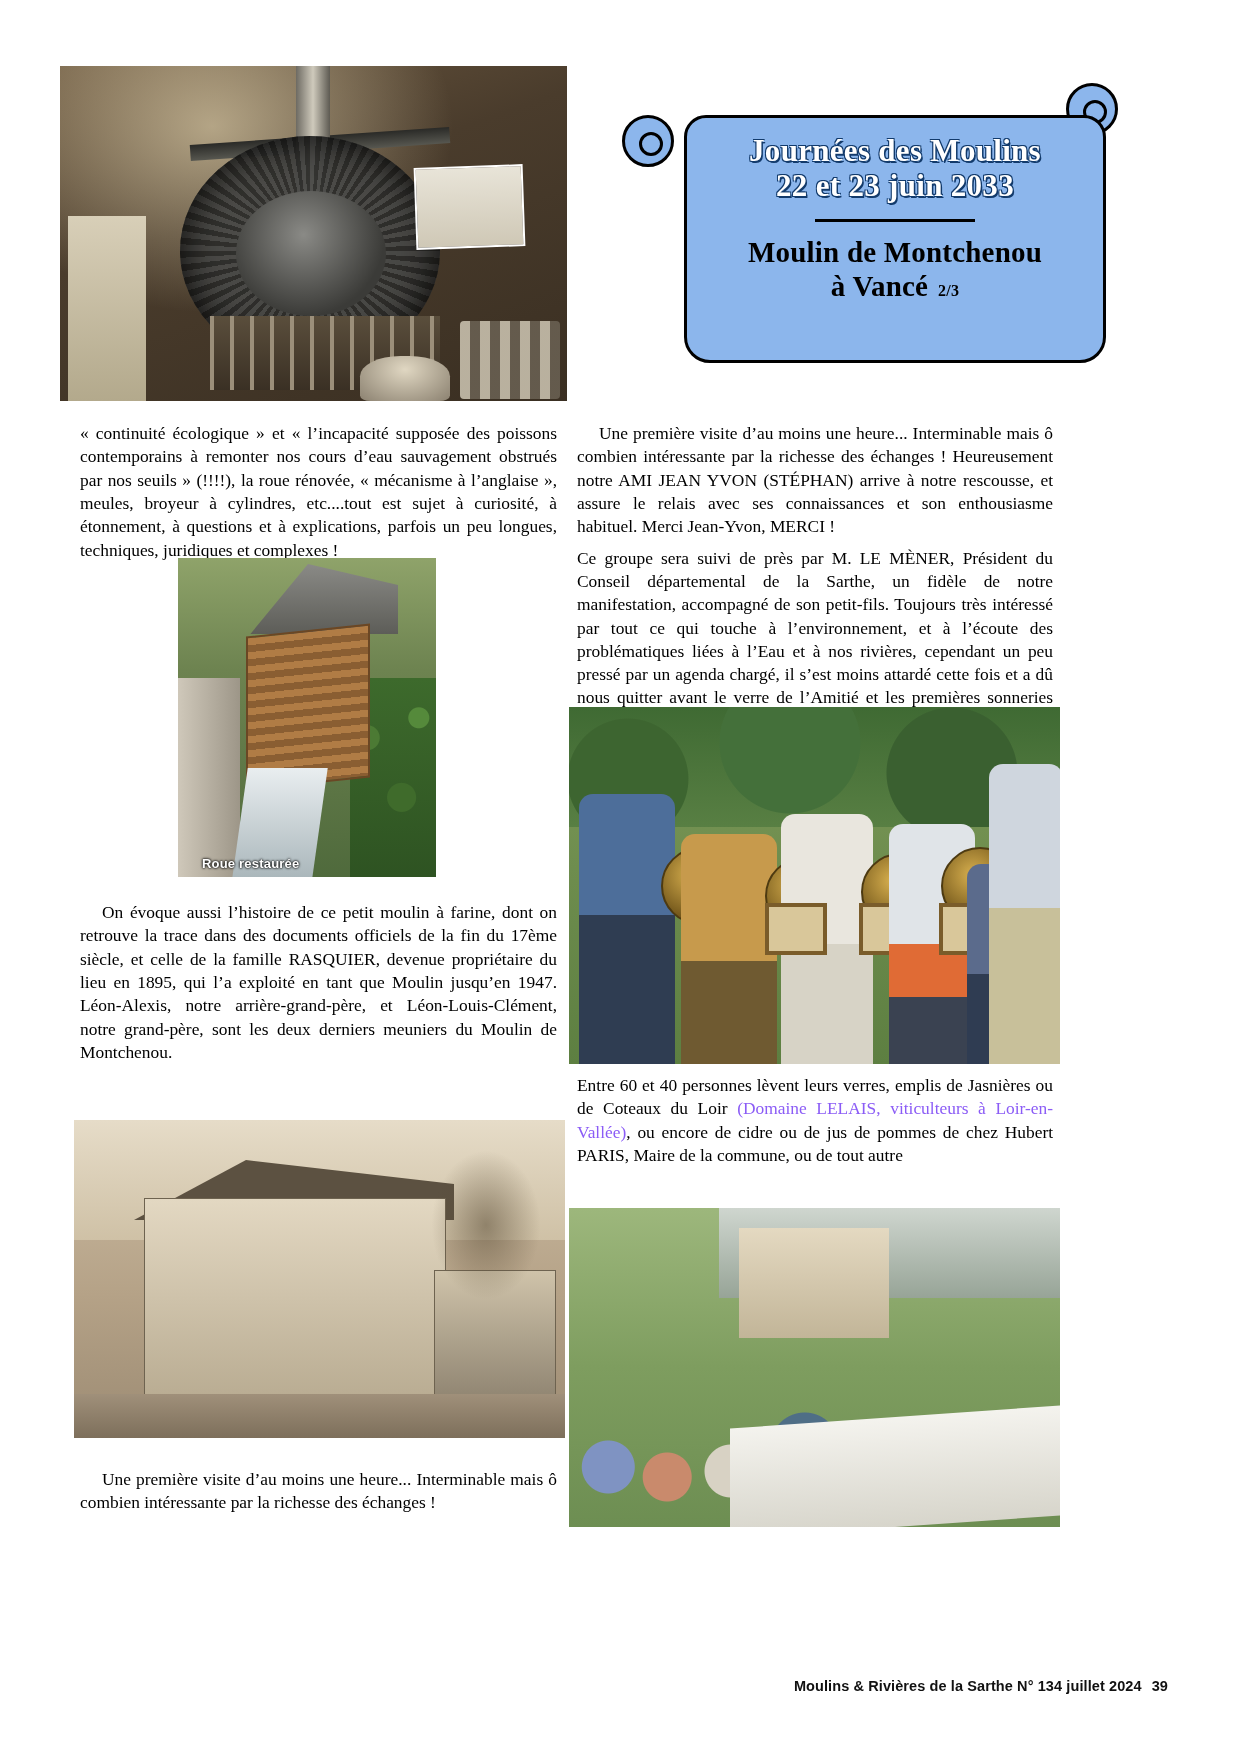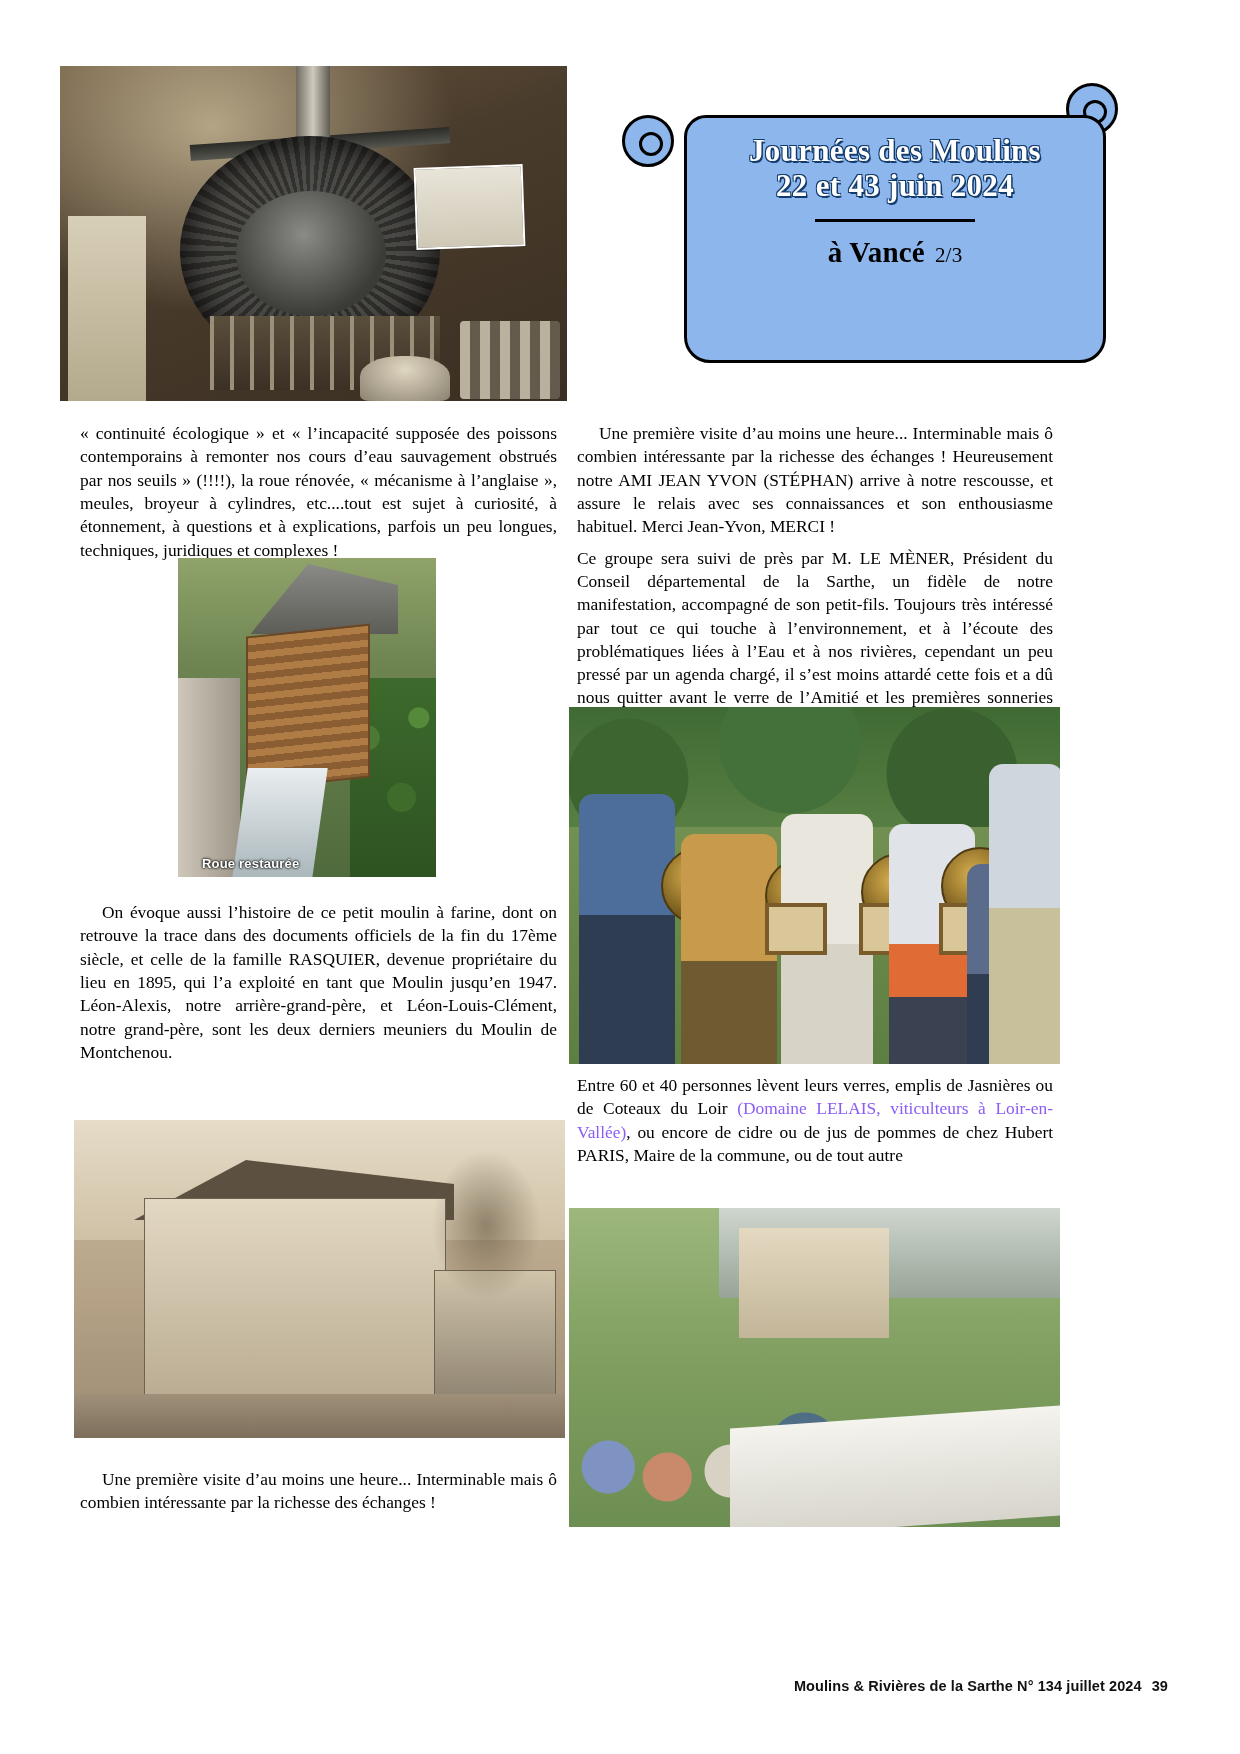--- a/index.html
+++ b/index.html
@@ -175,22 +175,22 @@
   }
   #title-banner .t2 {
     font-family: "Liberation Serif", serif;
     font-weight: bold;
     font-size: 29px;
     line-height: 1.15;
     color: #000;
     letter-spacing: .2px;
   }
   #title-banner .pagecount {
-    font-size: 21px;
-    font-weight: normal;
+    font-size: 16px;
+    font-weight: bold;
     margin-left: 10px;
   }
 
   
   .col {
     position: absolute;
     font-size: 17.4px;
     line-height: 1.34;
     text-align: justify;
     text-justify: inter-word;
@@ -399,22 +399,23 @@
     <div class="railing"></div>
     <div class="floorpot"></div>
     <div class="bottles"></div>
   </div>
 
   <div id="title-banner">
     <div class="scroll-r"></div>
     <div class="scroll-l"></div>
     <div class="panel">
       <div class="t1">Journées des Moulins</div>
-      <div class="t1">22 et 43 juin 2024</div>
+      <div class="t1">22 et 23 juin 2033</div>
       <div class="rule"></div>
+      <div class="t2">Moulin de Montchenou</div>
       <div class="t2">
         <span>à Vancé</span><span class="pagecount">2/3</span>
       </div>
     </div>
   </div>
 
   <div class="col" id="col-left-1">
     <p>« continuité écologique » et « l’incapacité supposée des poissons contemporains à remonter nos cours d’eau sauvagement obstrués par nos seuils » (!!!!), la roue rénovée, « mécanisme à l’anglaise », meules, broyeur à cylindres, etc....tout est sujet à curiosité, à étonnement, à questions et à explications, parfois un peu longues, techniques, juridiques et complexes !</p>
   </div>
 

